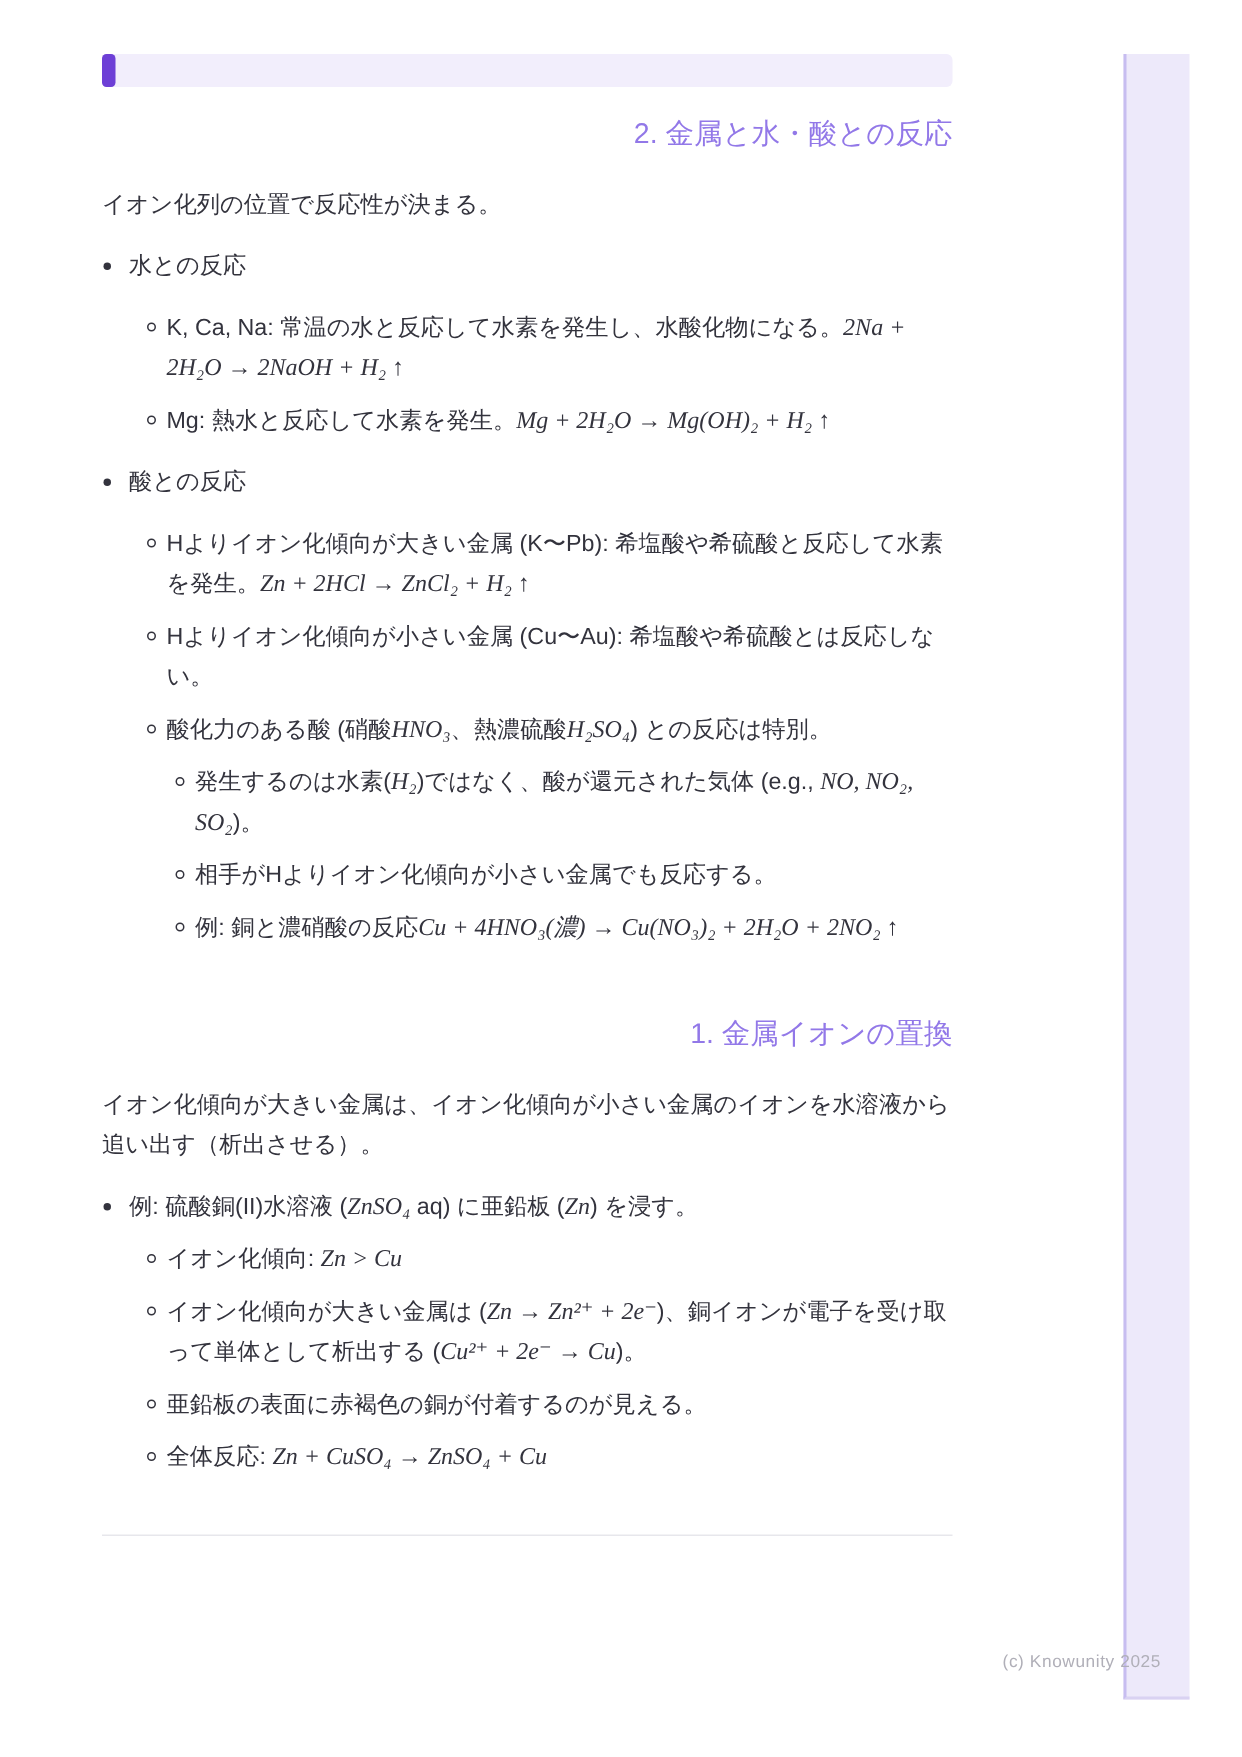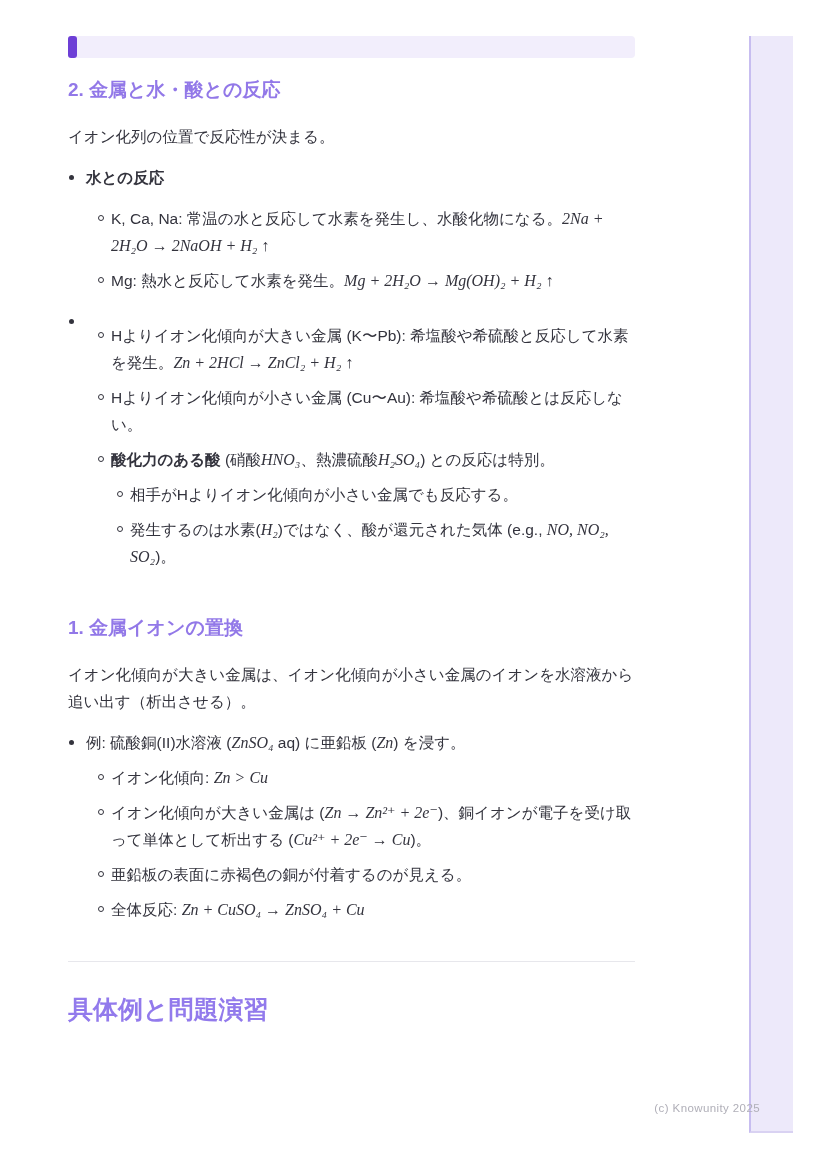--- a/index.html
+++ b/index.html
@@ -29,22 +29,22 @@
   }
   .top-strip .accent{
     position:absolute;left:0;top:0;width:9px;height:22px;
     background:var(--strip-accent);border-radius:3px;
   }
   h2.doc-h2{
     font-size:25px;line-height:30px;font-weight:700;
     color:var(--purple-h2);margin:0 0 32px 0;
   }
   h3.doc-h3{
-    font-size:19px;line-height:24px;font-weight:700;
-    color:var(--purple-heading);margin:30px 0 21px 0;
+    font-size:19px;line-height:24px;font-weight:400;
+    color:var(--purple-heading);margin:30px 0 21px 0;text-align:right;
   }
   h3.doc-h3:first-of-type{margin-top:0;}
   .p{
     font-size:15.5px;line-height:27px;margin:0 0 14px 0;
   }
   ul{list-style:none;margin:0;padding:0;}
   li{display:flex;align-items:flex-start;}
   ul.lvl1 > li{margin:0 0 6px 0;}
   ul.lvl2 > li, ul.lvl3 > li{margin:8px 0;justify-content:flex-end;}
   ul.lvl2{padding-left:11px;}
@@ -55,35 +55,35 @@
   li.tight > .li-body > ul{margin-top:2px;}
   .mk{flex:0 0 18px;position:relative;height:27px;}
   .mk.circle{flex-basis:14px;}
   .mk::before{
     content:"";position:absolute;left:1px;top:11px;width:5px;height:5px;
     border-radius:50%;
   }
   .mk.disc::before{background:var(--body-text);}
   .mk.circle::before{background:transparent;border:1.4px solid var(--body-text);
     width:4px;height:4px;top:10px;}
-  .run.b{font-weight:700;}
+  .run.b{font-weight:400;}
   .run.m{
     font-family:"Liberation Serif","DejaVu Serif",serif;
     font-style:italic;font-size:16px;
   }
   .hr{border:none;border-top:1px solid var(--divider);margin:30px 0 32px 0;height:0;}
   .side-edge{
     position:absolute;left:749px;top:36px;width:44px;height:1097px;
     background:var(--sidebar-bg);
     border-left:2px solid var(--sidebar-edge);
     border-bottom:2px solid #d9d2f2;
     box-sizing:border-box;
   }
   .watermark{
-    position:absolute;top:1102px;right:68px;
+    position:absolute;top:1102px;right:54px;
     font-size:11.5px;letter-spacing:.4px;color:var(--watermark);
   }
 </style>
 </head>
 <body>
 
 <div class="side-edge"></div>
 
 <main class="page-main">
   <div class="top-strip">
@@ -109,48 +109,55 @@
                 <div class="li-body">
                   <div class="li-text"><span class="run">Mg: 熱水と反応して水素を発生。</span><span class="run m">Mg + 2H₂O → Mg(OH)₂ + H₂ ↑</span></div>
                 </div>
               </li>
             </ul>
           </div>
         </li>
         <li>
           <span class="mk disc"></span>
           <div class="li-body">
+            <div class="li-text"><span class="run b">酸との反応</span></div>
             <ul class="lvl2">
               <li>
                 <span class="mk circle"></span>
                 <div class="li-body">
                   <div class="li-text"><span class="run">Hよりイオン化傾向が大きい金属 (K〜Pb): 希塩酸や希硫酸と反応して水素を発生。</span><span class="run m">Zn + 2HCl → ZnCl₂ + H₂ ↑</span></div>
                 </div>
               </li>
               <li>
                 <span class="mk circle"></span>
                 <div class="li-body">
                   <div class="li-text"><span class="run">Hよりイオン化傾向が小さい金属 (Cu〜Au): 希塩酸や希硫酸とは反応しない。</span></div>
                 </div>
               </li>
               <li class="tight">
                 <span class="mk circle"></span>
                 <div class="li-body">
                   <div class="li-text"><span class="run b">酸化力のある酸</span><span class="run"> (硝酸</span><span class="run m">HNO₃</span><span class="run">、熱濃硫酸</span><span class="run m">H₂SO₄</span><span class="run">) との反応は特別。</span></div>
                   <ul class="lvl3">
+                    <li>
+                      <span class="mk circle"></span>
+                      <div class="li-body">
+                        <div class="li-text"><span class="run">発生するのは水素(</span><span class="run m">H₂</span><span class="run">)ではなく、酸が還元された気体 (e.g., </span><span class="run m">NO, NO₂, SO₂</span><span class="run">)。</span></div>
+                      </div>
+                    </li>
                     <li>
                       <span class="mk circle"></span>
                       <div class="li-body">
                         <div class="li-text"><span class="run">相手がHよりイオン化傾向が小さい金属でも反応する。</span></div>
                       </div>
                     </li>
                     <li>
                       <span class="mk circle"></span>
                       <div class="li-body">
-                        <div class="li-text"><span class="run">発生するのは水素(</span><span class="run m">H₂</span><span class="run">)ではなく、酸が還元された気体 (e.g., </span><span class="run m">NO, NO₂, SO₂</span><span class="run">)。</span></div>
+                        <div class="li-text"><span class="run">例: 銅と濃硝酸の反応</span><span class="run m">Cu + 4HNO₃(濃) → Cu(NO₃)₂ + 2H₂O + 2NO₂ ↑</span></div>
                       </div>
                     </li>
                   </ul>
                 </div>
               </li>
             </ul>
           </div>
         </li>
       </ul>
       <h3 class="doc-h3">1. 金属イオンの置換</h3>
@@ -183,17 +190,16 @@
                 <span class="mk circle"></span>
                 <div class="li-body">
                   <div class="li-text"><span class="run">全体反応: </span><span class="run m">Zn + CuSO₄ → ZnSO₄ + Cu</span></div>
                 </div>
               </li>
             </ul>
           </div>
         </li>
       </ul>
       <div class="hr"></div>
-      <h2 class="doc-h2">具体例と問題演習</h2>
     </div>
 </main>
 
 <div class="watermark">(c) Knowunity 2025</div>
 
 </body></html>

